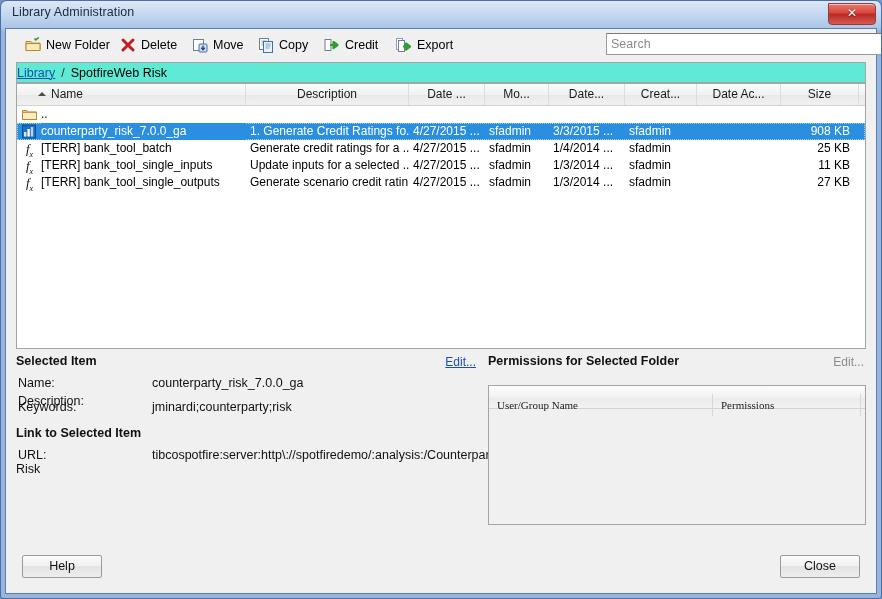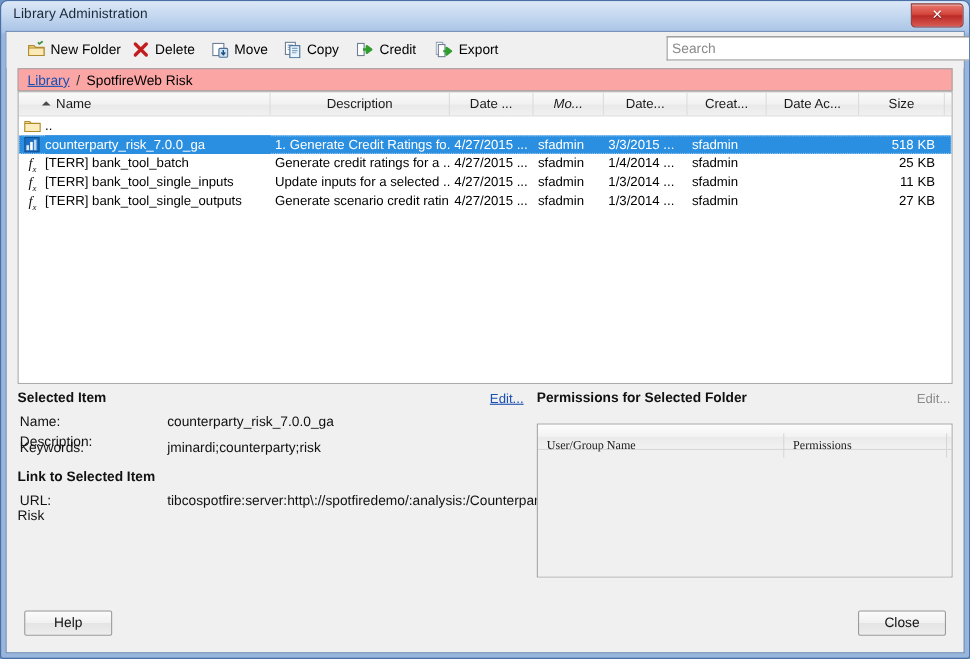--- a/index.html
+++ b/index.html
@@ -80,23 +80,23 @@
     position:absolute;left:292px;top:0;width:26px;height:22px;
     box-sizing:border-box;
     border:1px solid #9a9a9a;
     background:linear-gradient(to bottom,#fdfdfd,#e7e7e7 48%,#dcdcdc 50%,#e9e9e9);
     cursor:pointer;
   }
   
   #breadcrumb{
     position:absolute;left:10px;top:33px;right:10px;height:21px;
     box-sizing:border-box;
-    background:#fca5a5;border:1px solid #a4a4a4;
+    background:#5eead4;border:1px solid #a4a4a4;
     display:flex;align-items:center;
-    padding-left:8px;gap:6px;font-size:12.5px;text-align:center;
+    gap:6px;font-size:12.5px;text-align:center;
   }
   .crumb-link{color:#1b4fb0;text-decoration:underline;cursor:pointer;}
   .crumb-sep{color:#333;}
   .crumb-cur{color:#000;}
   
   #list-outer{
     position:absolute;left:10px;top:54px;right:10px;height:266px;
     box-sizing:border-box;
     background:#fff;border:1px solid #a4a4a4;
     overflow:hidden;
@@ -297,21 +297,21 @@
         <div id="sort-arrow"></div>
       <div class="hcell" style="left: 0px; width: 229px;">
             <span class="htxt" style="padding-left: 34px;">Name</span>
           </div>
           <div class="hcell c" style="left: 229px; width: 163px;">
             <span class="htxt">Description</span>
           </div>
           <div class="hcell c" style="left: 392px; width: 76px;">
             <span class="htxt">Date ...</span>
           </div>
-          <div class="hcell c" style="left: 468px; width: 64px; font-style: italic;">
+          <div class="hcell c" style="left: 468px; width: 64px;">
             <span class="htxt">Mo...</span>
           </div>
           <div class="hcell c" style="left: 532px; width: 76px;">
             <span class="htxt">Date...</span>
           </div>
           <div class="hcell c" style="left: 608px; width: 72px;">
             <span class="htxt">Creat...</span>
           </div>
           <div class="hcell c" style="left: 680px; width: 84px;">
             <span class="htxt">Date Ac...</span>
@@ -334,21 +334,21 @@
                 <rect x="2" y="8" width="2.4" height="4.5" fill="#dfe9f5"></rect>
                 <rect x="5.4" y="5" width="2.4" height="7.5" fill="#fff"></rect>
                 <rect x="8.8" y="3" width="2.4" height="9.5" fill="#bcd6ef"></rect>
               </svg></span>
             <span class="cell" style="left: 24px; width: 205px; background: rgb(42, 143, 224); padding-right: 2px;">counterparty_risk_7.0.0_ga</span>
             <span class="cell" style="left: 233px; width: 159px;">1. Generate Credit Ratings fo...</span>
             <span class="cell" style="left: 396px; width: 72px;">4/27/2015 ...</span>
             <span class="cell" style="left: 472px; width: 60px;">sfadmin</span>
             <span class="cell" style="left: 536px; width: 72px;">3/3/2015 ...</span>
             <span class="cell" style="left: 612px; width: 68px;">sfadmin</span>
-            <span class="cell r" style="left: 764px; width: 78px;">518 KB</span>
+            <span class="cell r" style="left: 764px; width: 78px;">908 KB</span>
           </div>
           <div class="row">
             <span class="rowicon fx" style="left: 5px;">f<sub>x</sub></span>
             <span class="cell" style="left: 24px; width: 205px;">[TERR] bank_tool_batch</span>
             <span class="cell" style="left: 233px; width: 159px;">Generate credit ratings for a ...</span>
             <span class="cell" style="left: 396px; width: 72px;">4/27/2015 ...</span>
             <span class="cell" style="left: 472px; width: 60px;">sfadmin</span>
             <span class="cell" style="left: 536px; width: 72px;">1/4/2014 ...</span>
             <span class="cell" style="left: 612px; width: 68px;">sfadmin</span>
             <span class="cell r" style="left: 764px; width: 78px;">25 KB</span>

